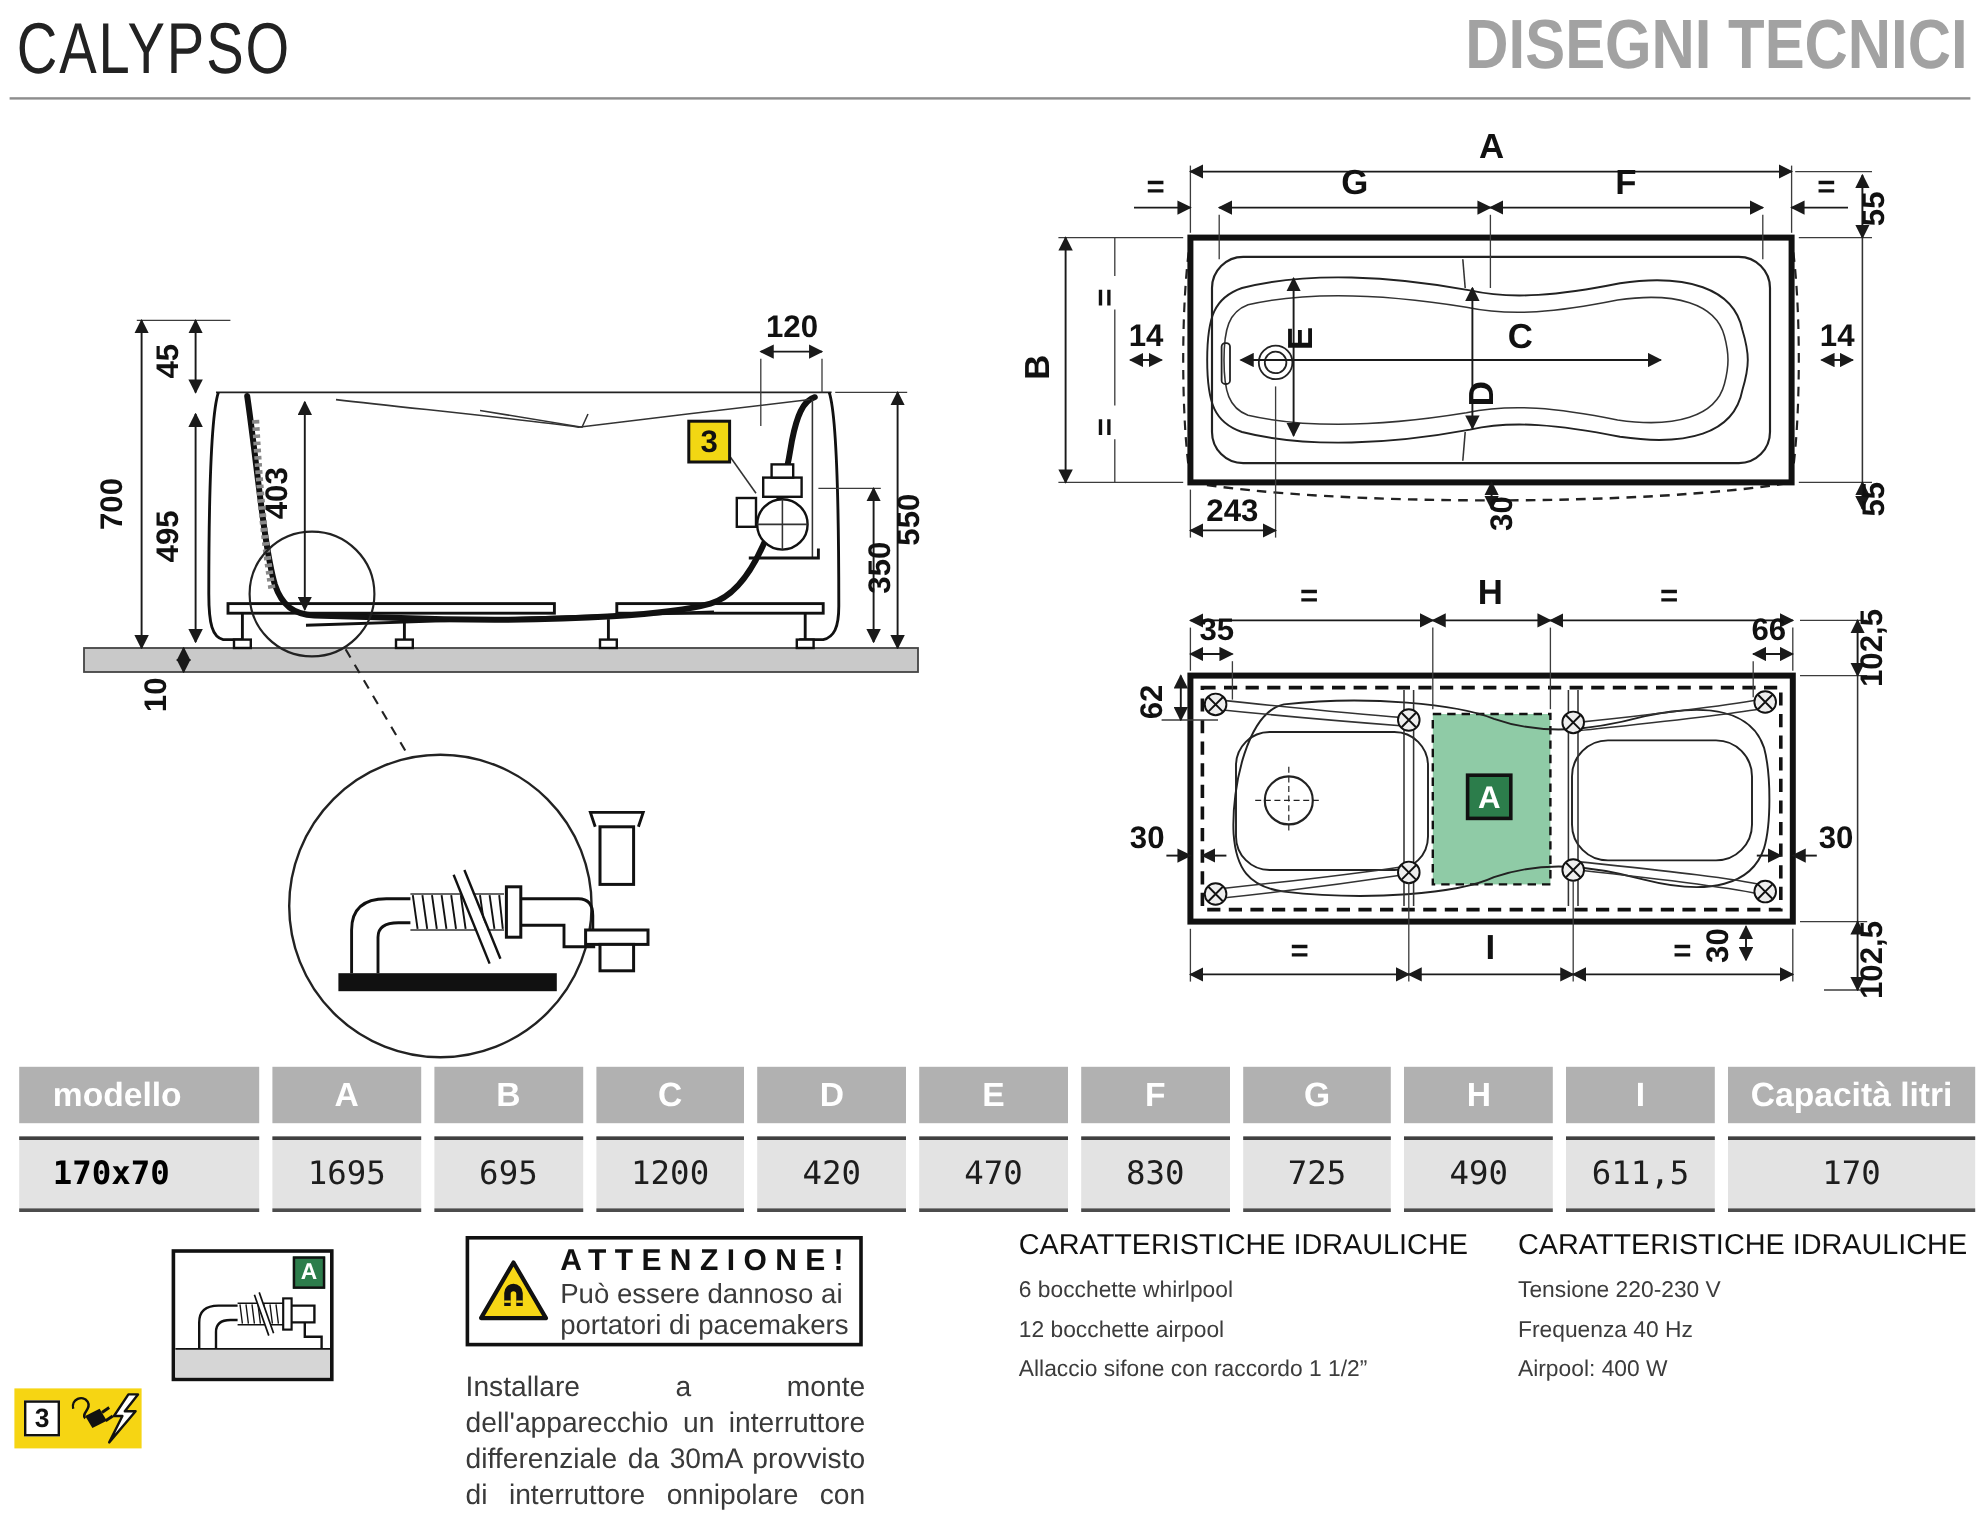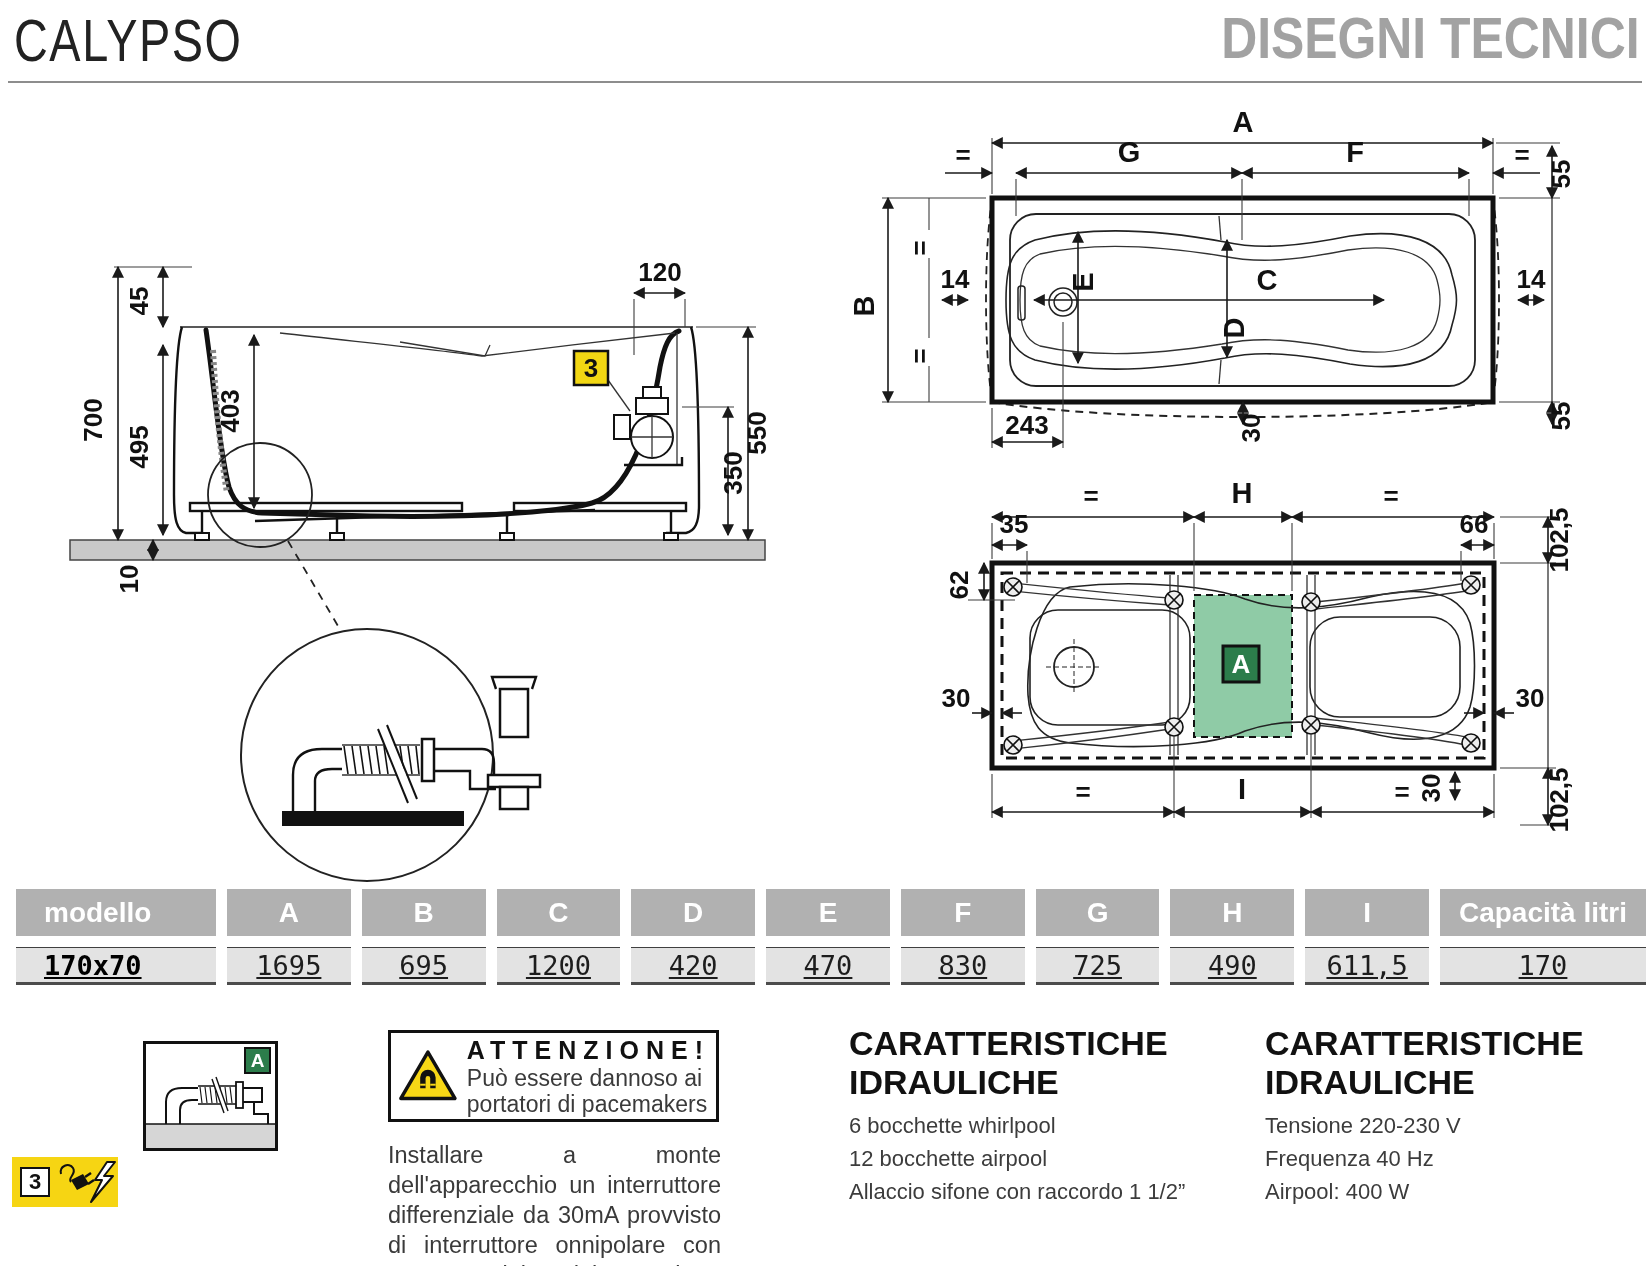--- a/index.html
+++ b/index.html
@@ -35,23 +35,23 @@
   .spec-table {
     position:absolute; left:16px; top:889px; width:1630px;
     display:grid; grid-template-columns:200px repeat(9,1fr) 206px; column-gap:6px; row-gap:20px;gap:11px;
   }
   .th {
     background:#b1b1b1; color:#fff; height:47px; display:flex; align-items:center;
     justify-content:center; font-size:28px; font-weight:700;
   }
   .th.first { justify-content:flex-start; padding-left:28px; }
   .td {
-    background:#e3e3e3; height:38px; border-top:1px solid #404040; border-bottom:3px solid #4c4c4c;
+    background:#e3e3e3; height:63px; border-top:3px solid #404040; border-bottom:3px solid #4c4c4c;
     display:flex; align-items:center; justify-content:center;
-    font-family:"DejaVu Sans Mono", monospace; font-size:27px; color:#1d1d1d;text-decoration:underline;
+    font-family:"DejaVu Sans Mono", monospace; font-size:27px; color:#1d1d1d;
   }
   .td.first { justify-content:flex-start; padding-left:28px; font-weight:700; color:#000; }
 
   
   .pipe-box {
     position:absolute; left:143px; top:1041px; width:135px; height:110px;
     border:3px solid #111; background:#fff;
   }
   .pipe-box .a-badge {
     position:absolute; right:4px; top:3px; width:27px; height:27px; background:#2c7d4b;
@@ -71,22 +71,22 @@
     border:3px solid #111; background:#fff; display:flex; align-items:center; padding:4px 6px;
   }
   .warn-text { margin-left:8px; }
   .warn-title { font-size:25px; font-weight:700; letter-spacing:7px; color:#111; white-space:nowrap; }
   .warn-line { font-size:23px; color:#3a3a3a; line-height:26px; }
   .note {
     position:absolute; left:388px; top:1140px; width:333px; font-size:23.5px;
     color:#3a3a3a; line-height:30px; text-align:justify;
   }
   .chars { position:absolute; }
-  .chars h3 { font-size:34px; font-weight:700; color:#111; margin-bottom:7px; letter-spacing:0; }
-  .chars .line { font-size:22px; color:#3c3c3c; line-height:33px; }
+  .chars h3 { font-size:24px; font-weight:400; color:#111; margin-bottom:7px; letter-spacing:0; }
+  .chars .line { font-size:19px; color:#3c3c3c; line-height:33px; }
   .chars.hydr { left:849px; top:1024px; width:400px; }
   .chars.elec { left:1265px; top:1024px; width:385px; }
 </style>
 </head>
 <body>
 
 <div class="page">
 
   <div class="title">CALYPSO</div>
   <div class="subtitle">DISEGNI TECNICI</div>

